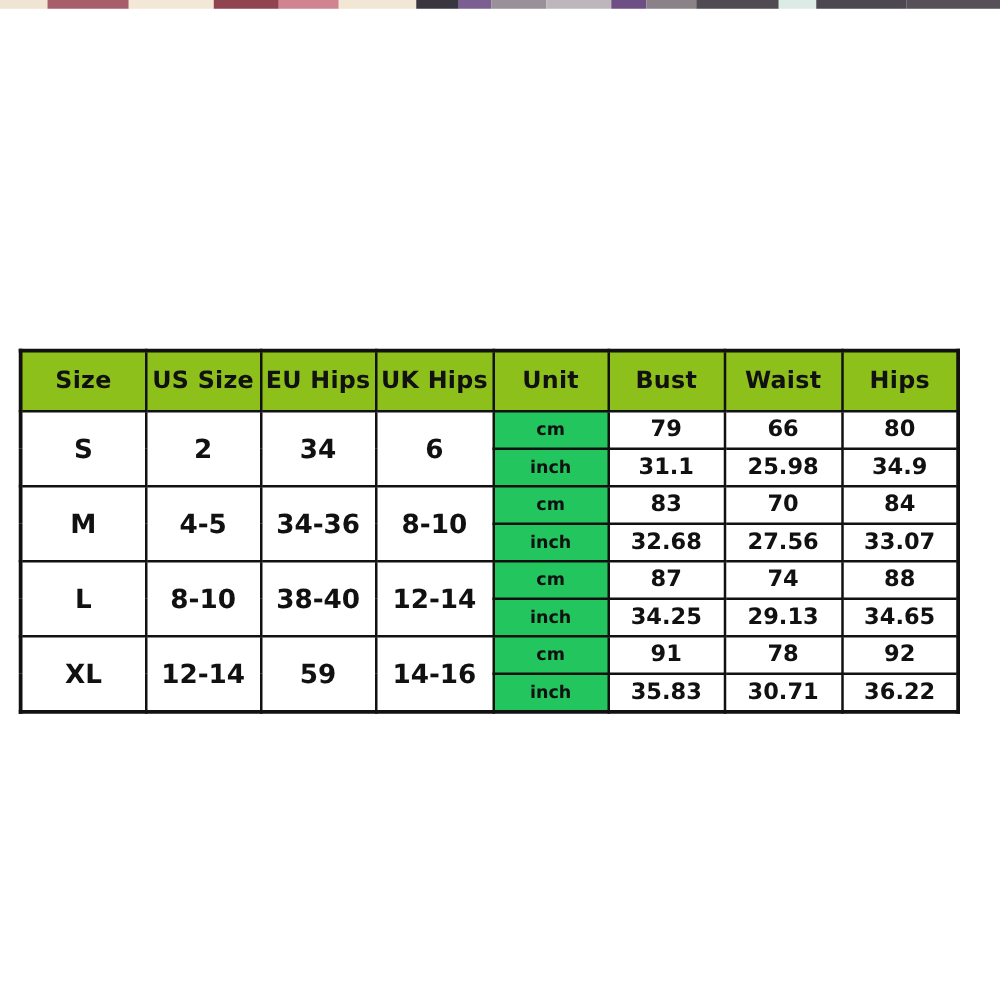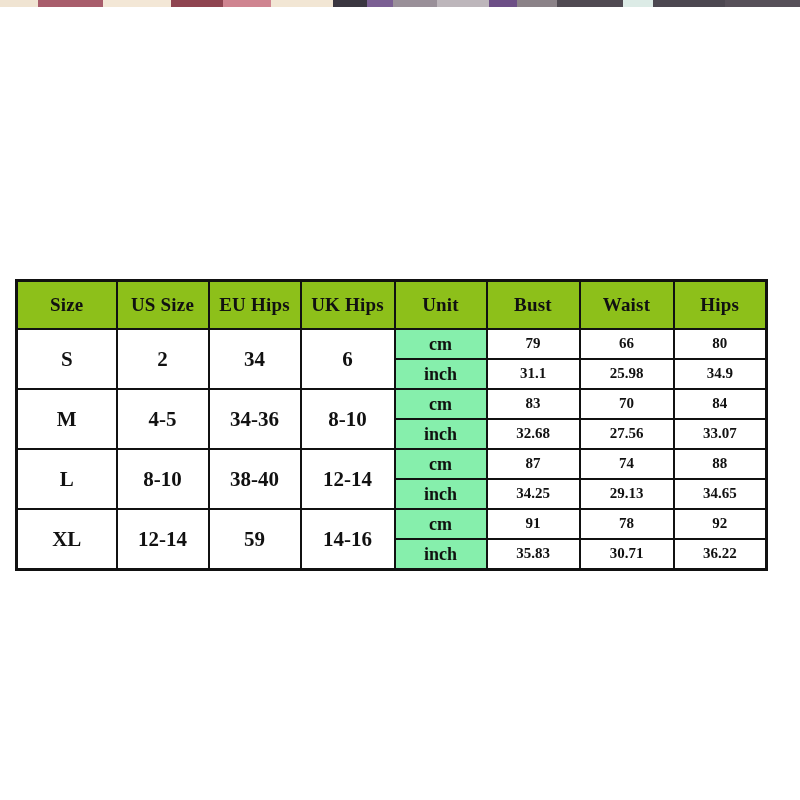--- a/index.html
+++ b/index.html
@@ -25,21 +25,20 @@
     display: flex;
   }
   #top-strip .seg { height: 100%; }
 
   
   #size-chart-wrap {
     position: absolute;
     left: 15px;
     top: 279px;
     width: 654px;
-    font-family: Liberation Serif, serif;
   }
   table.size-chart {
     border-collapse: collapse;
     width: 750px;
     table-layout: fixed;
     border: 3px solid #111111;
   }
   table.size-chart td,
   table.size-chart th {
     border: 2px solid #111111;
@@ -57,27 +56,27 @@
     letter-spacing: .2px;
   }
   td.size-cell,
   td.spec-cell {
     height: 56px;
     font-size: 21px;
     background: #ffffff;
   }
   td.unit-cell {
     height: 28px;
-    font-size: 18px;
-    background: #86efac;
+    font-size: 14px;
+    background: #22c55e;
     margin-left: 28px;
   }
   td.meas-cell {
     height: 28px;
-    font-size: 15px;
+    font-size: 18px;
     background: #ffffff;
   }
 
   
   col.c-size  { width: 100px; }
   col.c-us    { width: 92px;  }
   col.c-eu    { width: 92px;  }
   col.c-uk    { width: 94px;  }
   col.c-unit  { width: 92px;  }
   col.c-bust  { width: 93px;  }

